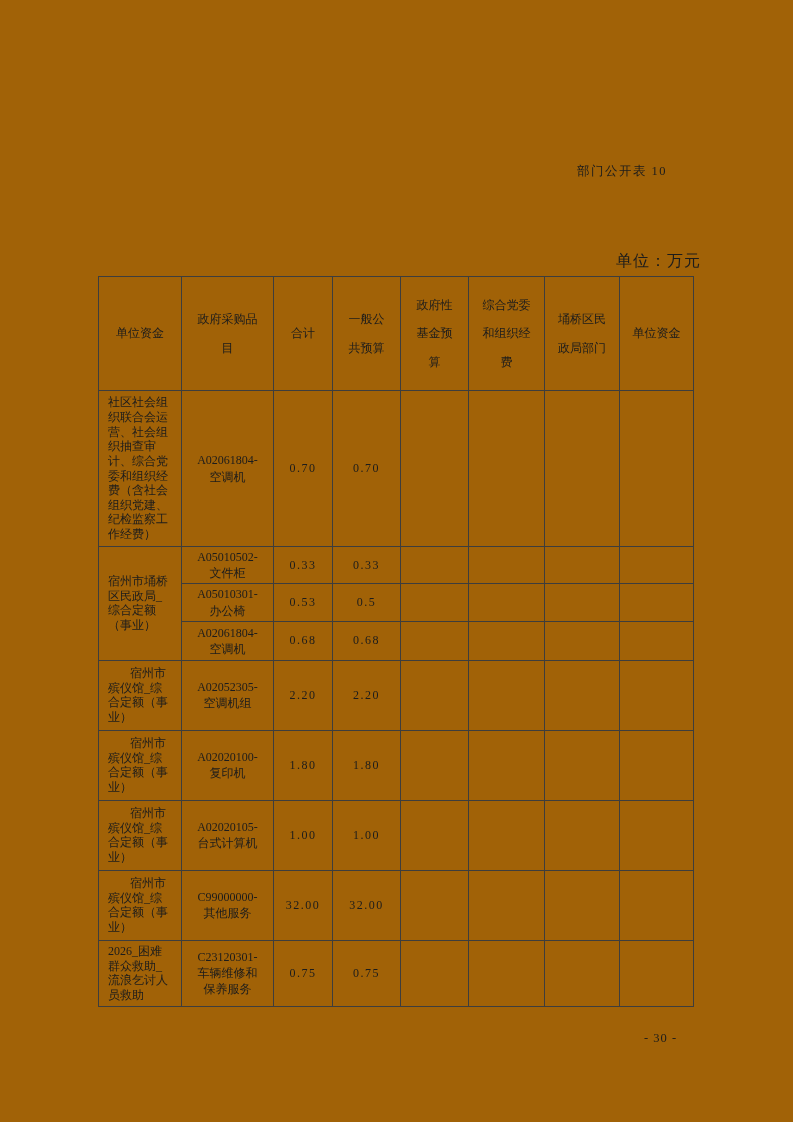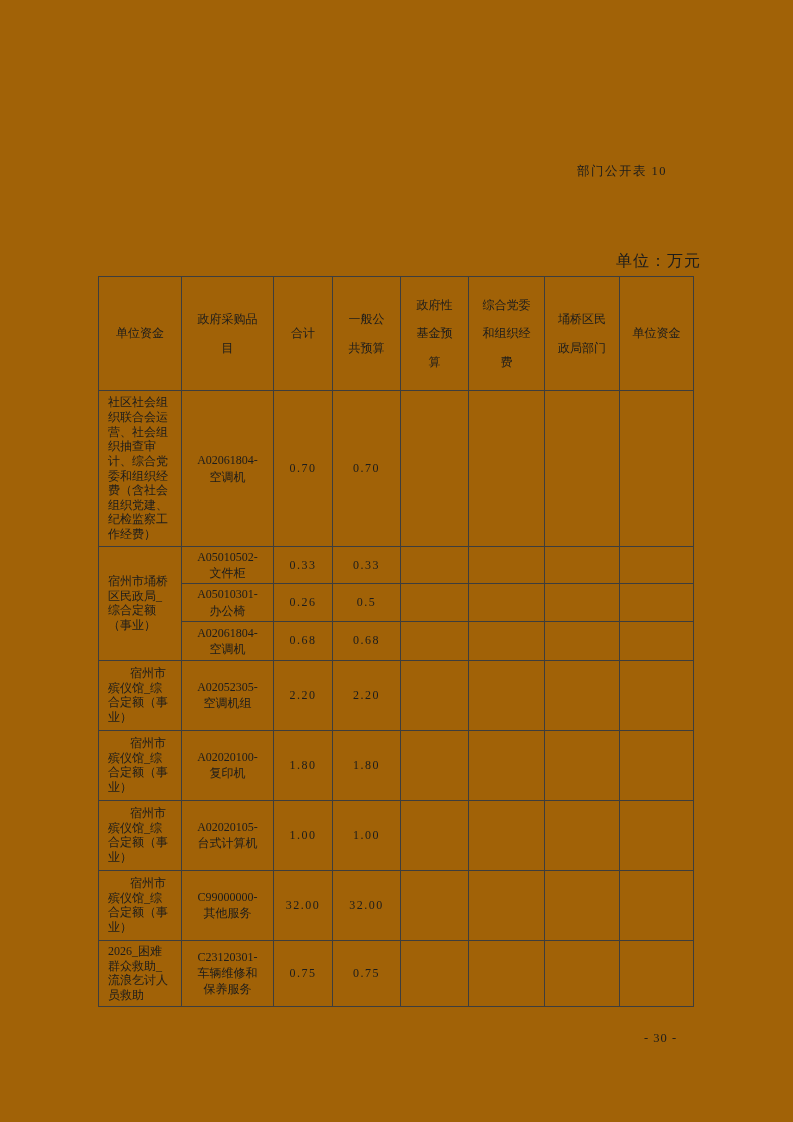--- a/index.html
+++ b/index.html
@@ -115,21 +115,21 @@
         <td class="item">A05010502-文件柜</td>
         <td class="num">0.33</td>
         <td class="num">0.33</td>
         <td class="num"></td>
         <td class="num"></td>
         <td class="num"></td>
         <td class="num"></td>
       </tr>
       <tr class="rh3">
         <td class="item">A05010301-办公椅</td>
-        <td class="num">0.26</td>
+        <td class="num">0.53</td>
         <td class="num">0.5</td>
         <td class="num"></td>
         <td class="num"></td>
         <td class="num"></td>
         <td class="num"></td>
       </tr>
       <tr class="rh4">
         <td class="item">A02061804-空调机</td>
         <td class="num">0.68</td>
         <td class="num">0.68</td>

